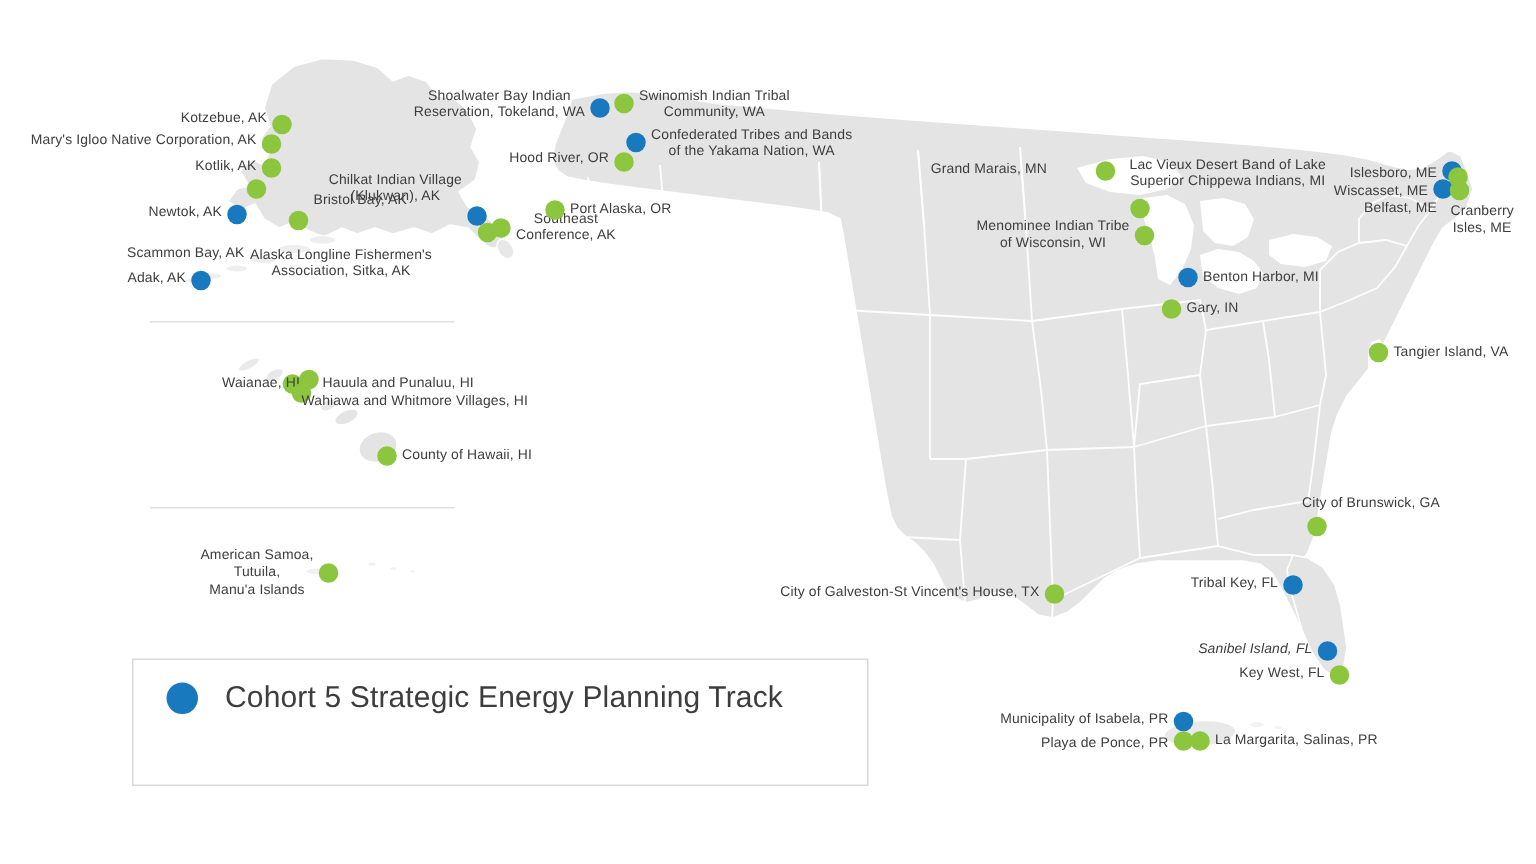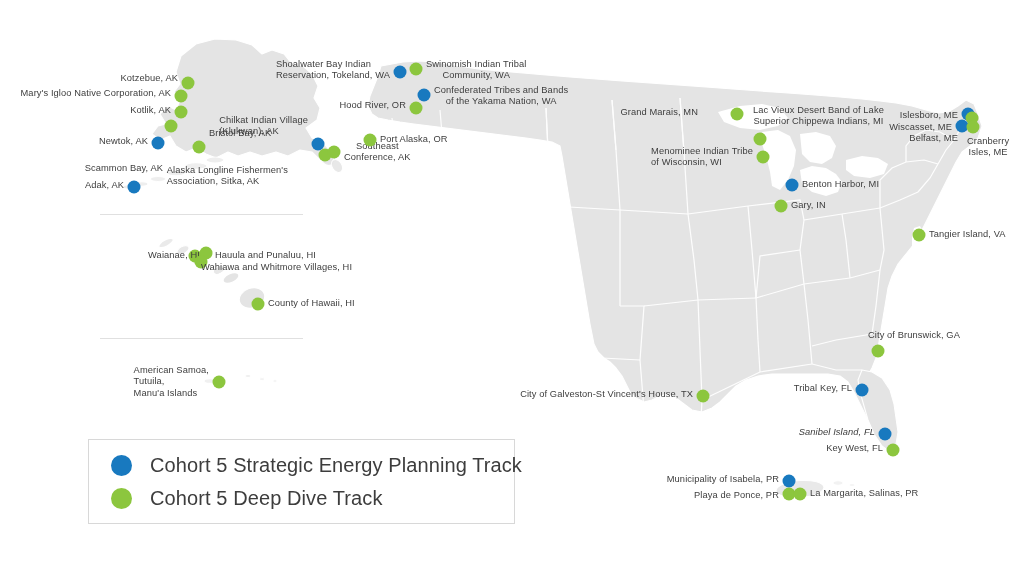--- a/index.html
+++ b/index.html
@@ -32,28 +32,28 @@
 
   
   .label{
     position:absolute;
     font-size:9.3px;
     line-height:11.4px;
     color:#3d3d3d;
     white-space:pre;
     letter-spacing:0.1px;
   }
-  .label.r{transform:translate(-100%,-50%);text-align:left;}
+  .label.r{transform:translate(-100%,-50%);text-align:center;}
   .label.l{transform:translate(0,-50%);text-align:center;}
 
   
   #legend{
     position:absolute;
     left:88px;top:439px;
-    width:427px;height:85px;
+    width:491px;height:85px;
     background:#ffffff;
     border:1px solid #d8d8d8;
     box-sizing:border-box;
   }
   .legend-row{
     position:absolute;left:22px;
     display:flex;align-items:center;
   }
   .legend-row:nth-of-type(1){top:14px;}
   .legend-row:nth-of-type(2){top:47px;}
@@ -299,19 +299,15 @@
       <div class="label r" style="left: 209px; top: 382px;">American Samoa,
 Tutuila,
 Manu'a Islands</div>
     </div>
 
   <div id="legend">
     <div class="legend-row">
       <span class="legend-swatch" style="background:#1879bf"></span>
       <span class="legend-text">Cohort 5 Strategic Energy Planning Track</span>
     </div>
-    <div class="legend-row">
-      <span class="legend-swatch" style="background:#8cc63e"></span>
-      <span class="legend-text">Cohort 5 Deep Dive Track</span>
-    </div>
   </div>
 
 </div>
 
 </body></html>

